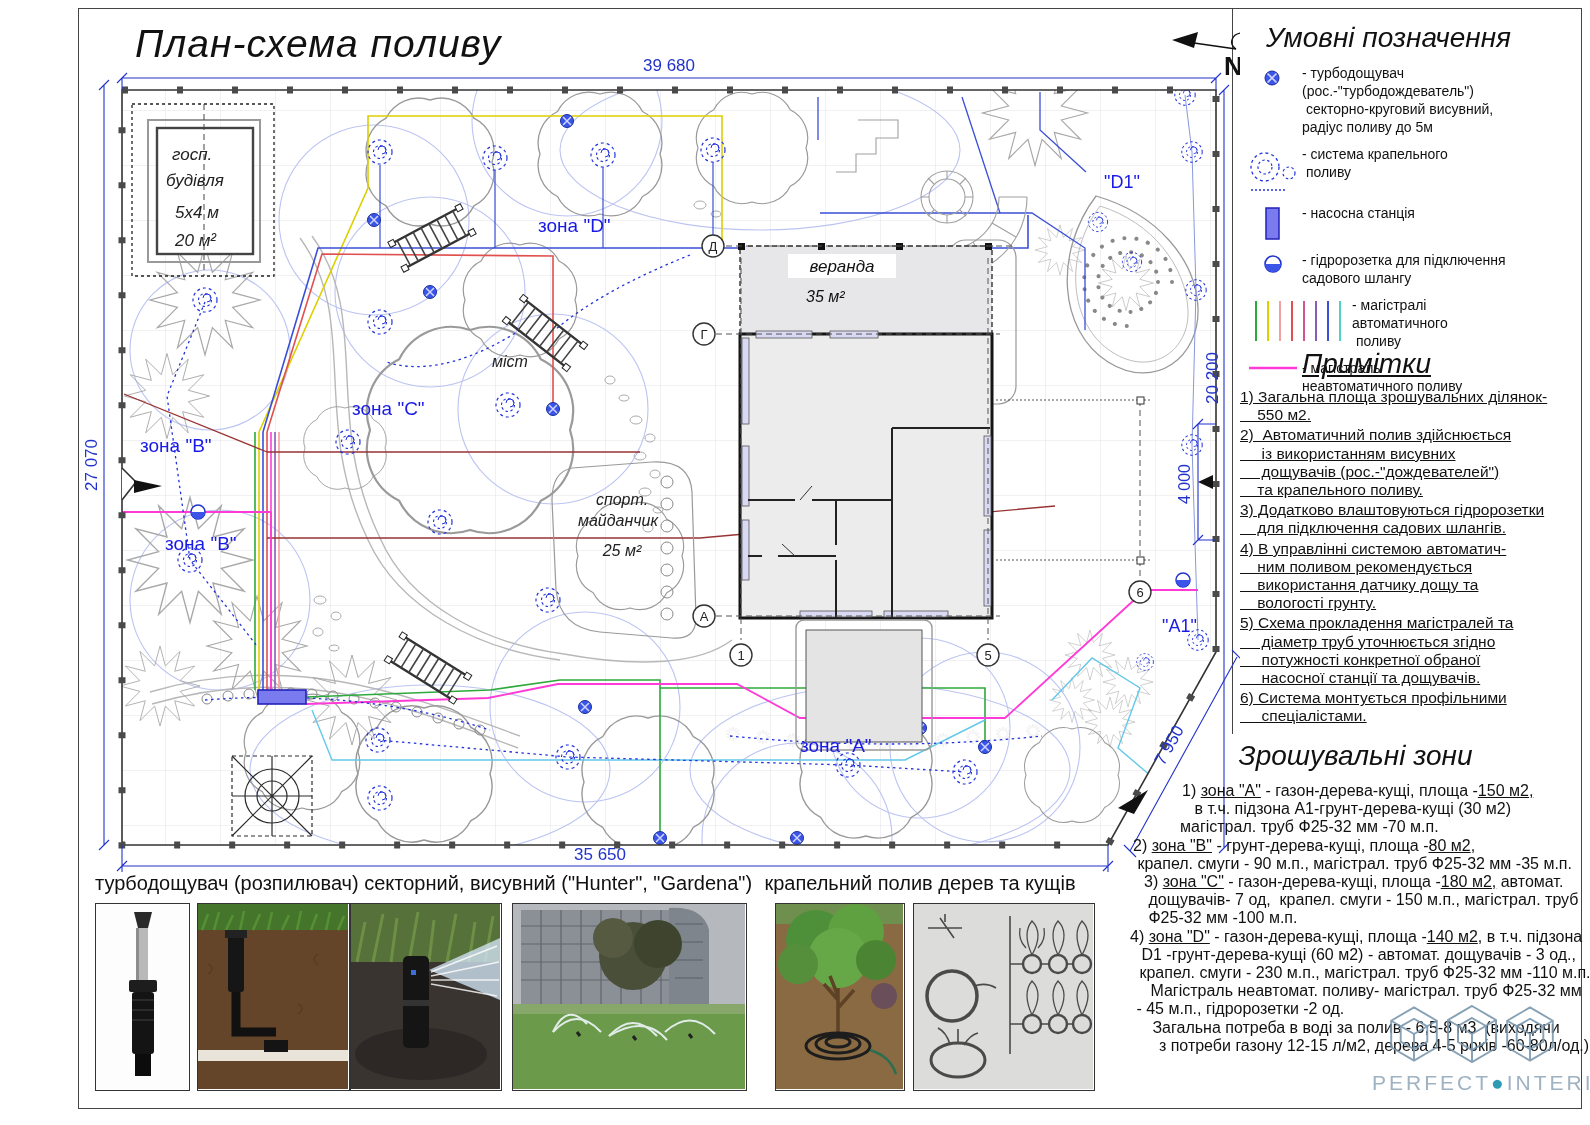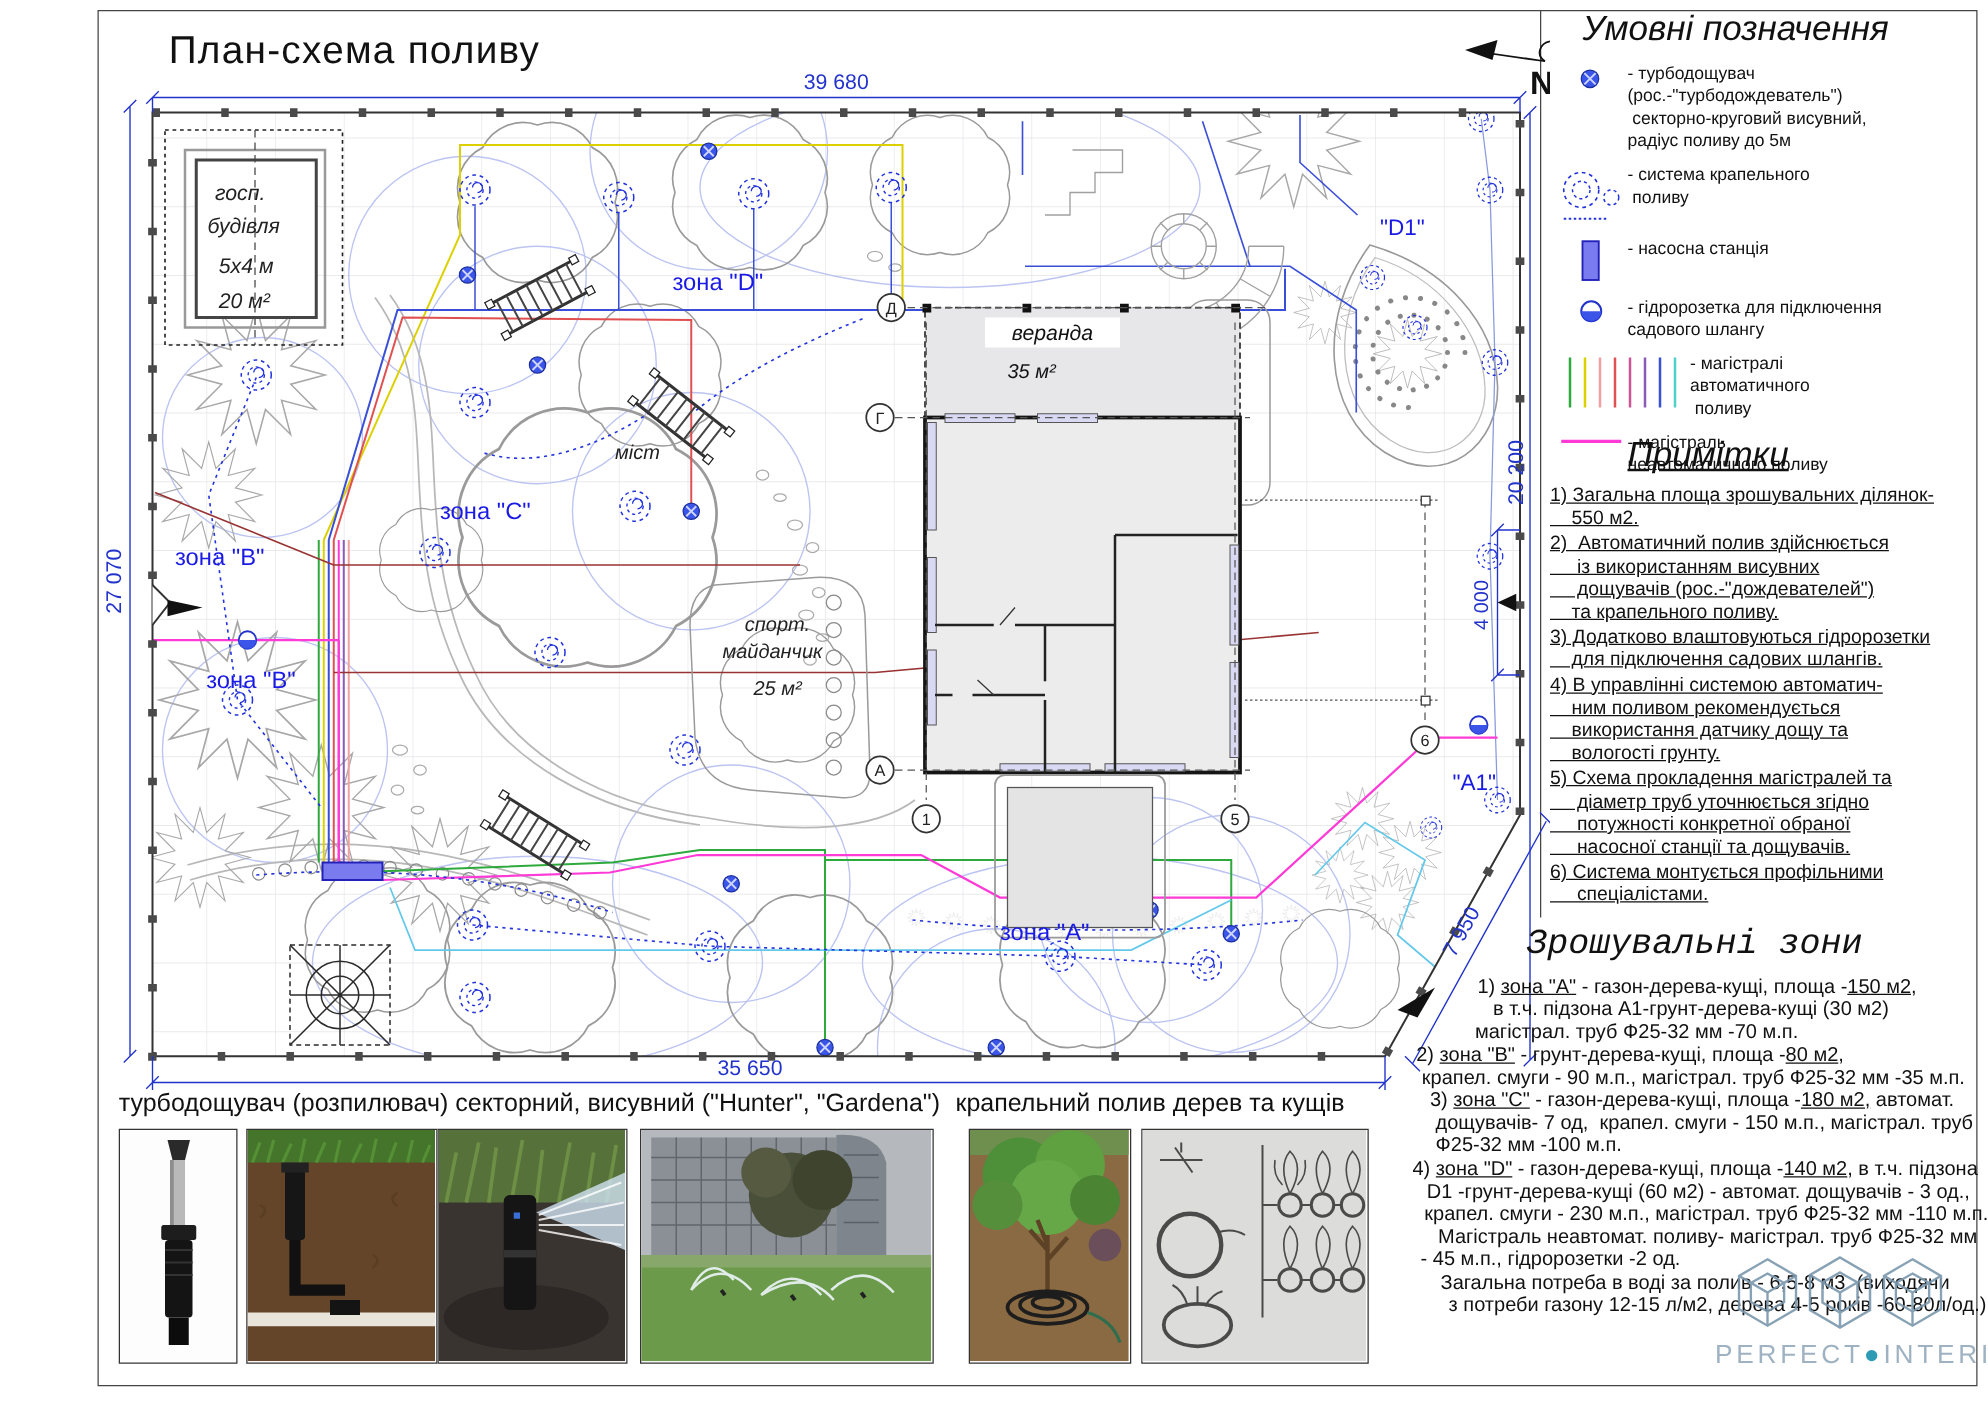--- a/index.html
+++ b/index.html
@@ -1,35 +1,35 @@
 <!DOCTYPE html>
 <html><head>
 <meta charset="utf-8">
 <style>
   html,body{margin:0;padding:0;background:#fff;}
   body{width:1590px;height:1125px;position:relative;font-family:"Liberation Sans",sans-serif;color:#111;overflow:hidden;}
   .sheet{position:absolute;left:0;top:0;width:1590px;height:1125px;background:#fff;}
   .frame{position:absolute;left:78px;top:8px;width:1502px;height:1099px;border:1.6px solid #444;}
   .divider{position:absolute;left:1232px;top:8px;width:0;height:726px;border-left:1px solid #444;}
-  .page-title{position:absolute;left:135px;top:22px;font-size:31px;letter-spacing:1px;color:#111;white-space:nowrap;}
+  .page-title{position:absolute;left:135px;top:22px;font-style:italic;font-size:39px;letter-spacing:1px;color:#111;white-space:nowrap;}
   .plan-svg{position:absolute;left:0;top:0;}
   
-  .legend{position:absolute;left:1244px;top:7px;width:334px;}
+  .legend{position:absolute;left:1244px;top:22px;width:334px;}
   .legend h2,.notes-title,.zones-title{font-style:italic;font-size:28px;font-weight:normal;margin:0;}
   .legend h2{margin-left:22px;margin-bottom:10px;}
   .litem{display:flex;align-items:flex-start;margin-bottom:9px;}
   .lsym{flex:0 0 58px;display:flex;justify-content:center;padding-top:2px;}
   .ltext{font-size:14px;line-height:18px;white-space:pre;}
   
   .notes{position:absolute;left:1240px;top:348px;width:345px;text-decoration:underline;}
   .notes-title{margin-left:62px;margin-bottom:8px;}
   .nitem{font-size:15.5px;line-height:18.2px;white-space:pre;margin-bottom:2px;}
   
   .zones-wrap{position:absolute;left:1128px;top:740px;width:455px;}
-  .zones-title{text-align:center;margin-bottom:10px;font-family:Liberation Mono, monospace;}
+  .zones-title{text-align:center;margin-bottom:10px;}
   .zl{font-size:16px;line-height:18.2px;white-space:pre;}
   .zl .u{text-decoration:underline;}
   
   .cap{position:absolute;top:872px;font-size:20px;text-align:center;color:#111;white-space:nowrap;}
   .cap-left{left:95px;width:620px;}
   .cap-right{left:730px;width:380px;}
   .photo{position:absolute;top:903px;height:188px;border:1.5px solid #333;box-sizing:border-box;background:#fff;}
   .photo svg{display:block;}
   
   .logo{position:absolute;left:1372px;top:1003px;width:200px;text-align:center;}

